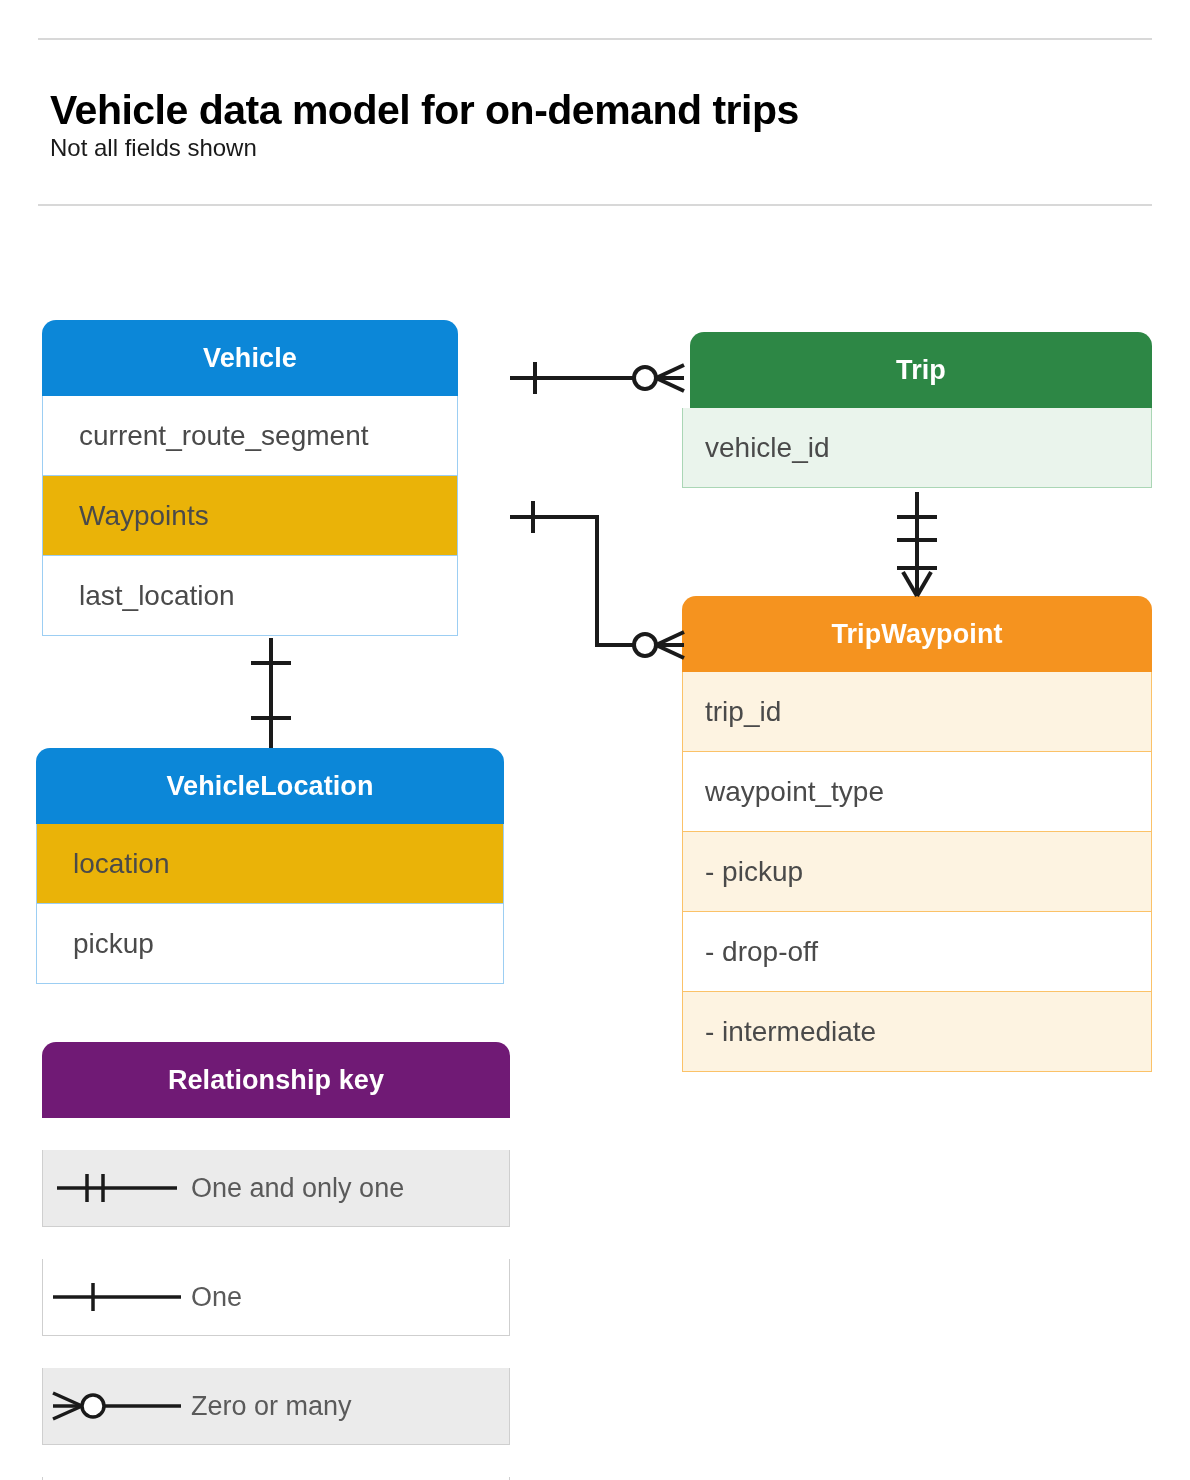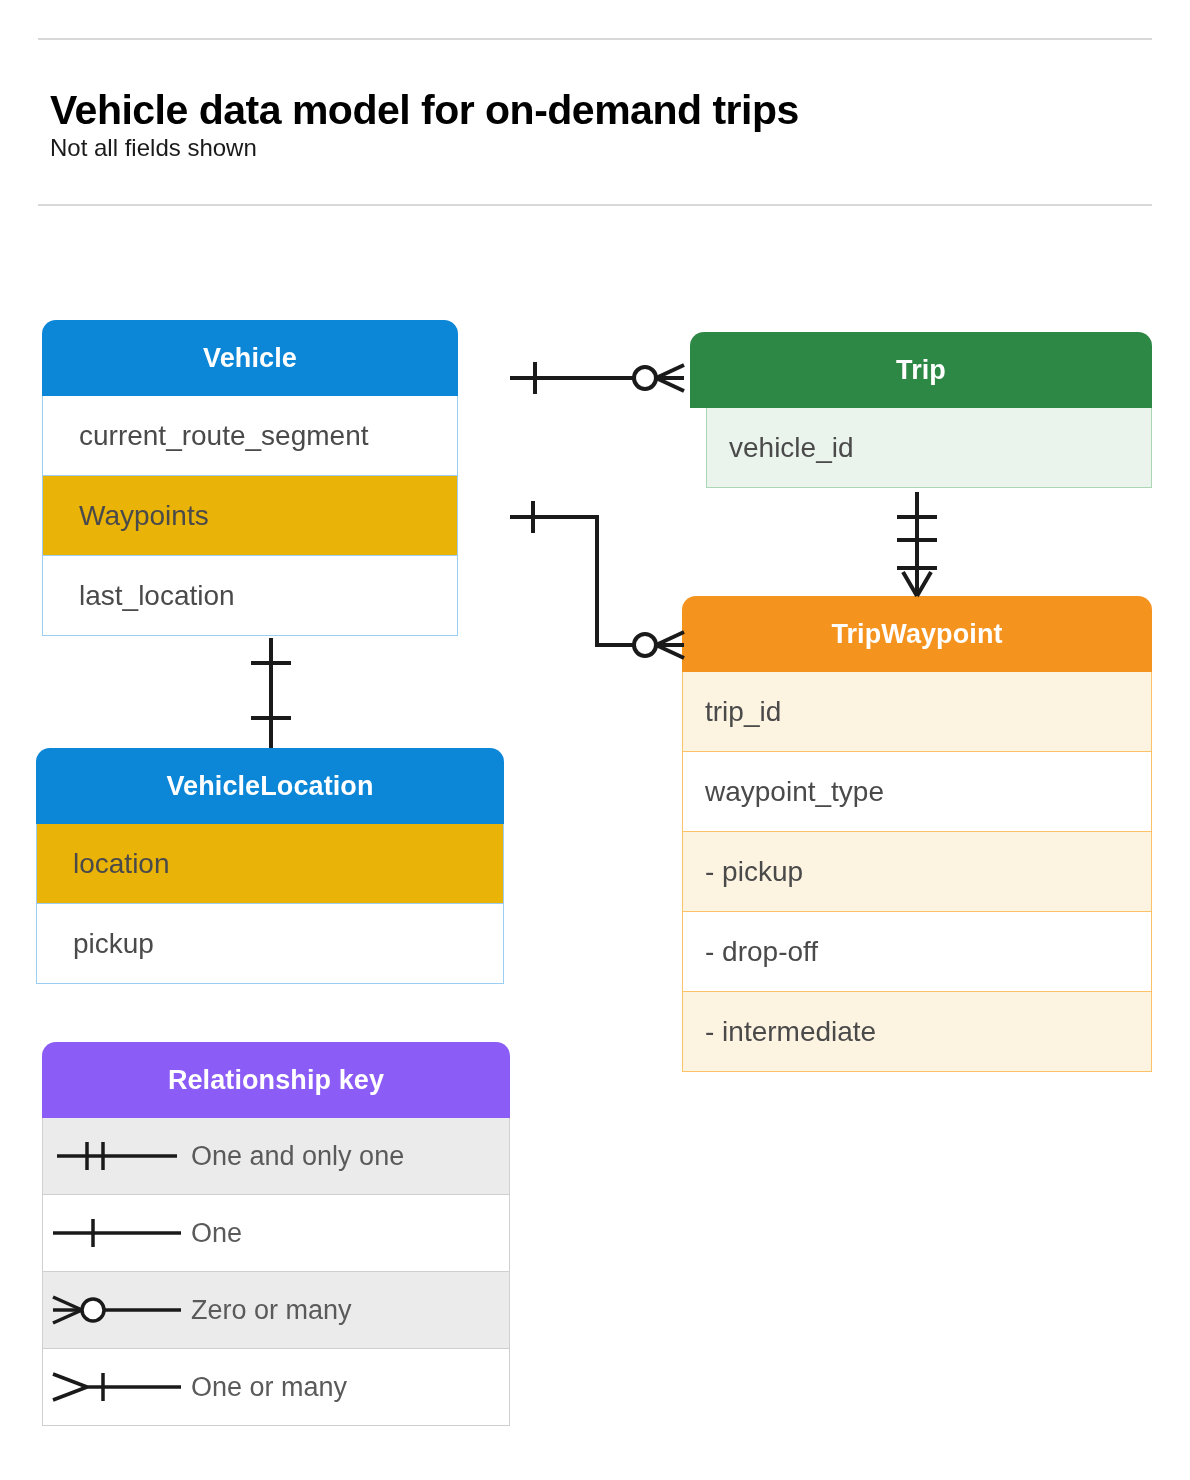--- a/index.html
+++ b/index.html
@@ -74,31 +74,31 @@
   }
   .entity-row:first-of-type { border-top-width: 1.5px; }
 
   
   .theme-blue .entity-header { background: #0c87d8; }
   .theme-blue .entity-row { border-color: #9ccef3; background: #ffffff; padding-left: 36px; }
   .theme-blue .entity-row.alt { background: #eab308; }
 
   
   .theme-green .entity-header { background: #2d8745; margin-left: 8px; }
-  .theme-green .entity-row { border-color: #aad6b5; background: #ffffff; margin-left: 24px; }
+  .theme-green .entity-row { border-color: #aad6b5; background: #ffffff; }
   .theme-green .entity-row.alt { background: #eaf4ec; }
 
   
   .theme-orange .entity-header { background: #f5931f; }
   .theme-orange .entity-row { border-color: #fbc268; background: #ffffff; }
   .theme-orange .entity-row.alt { background: #fdf3e1; }
 
   
-  .theme-gray .entity-header { background: #8b5cf6; }
-  .theme-gray .entity-row { border-color: #cfcfcf; background: #ffffff; }
+  .theme-gray .entity-header { background: #701a75; }
+  .theme-gray .entity-row { border-color: #cfcfcf; background: #ffffff; margin-top: 32px; }
   .theme-gray .entity-row.alt { background: #ebebeb; }
 
   
   #entity-vehicle          { left: 42px;  top: 320px; width: 416px; }
   #entity-trip             { left: 682px; top: 332px; width: 470px; }
   #entity-tripwaypoint     { left: 682px; top: 596px; width: 470px; }
   #entity-vehiclelocation  { left: 36px;  top: 748px; width: 468px; }
   #legend-box              { left: 42px;  top: 1042px; width: 468px; }
 
   

